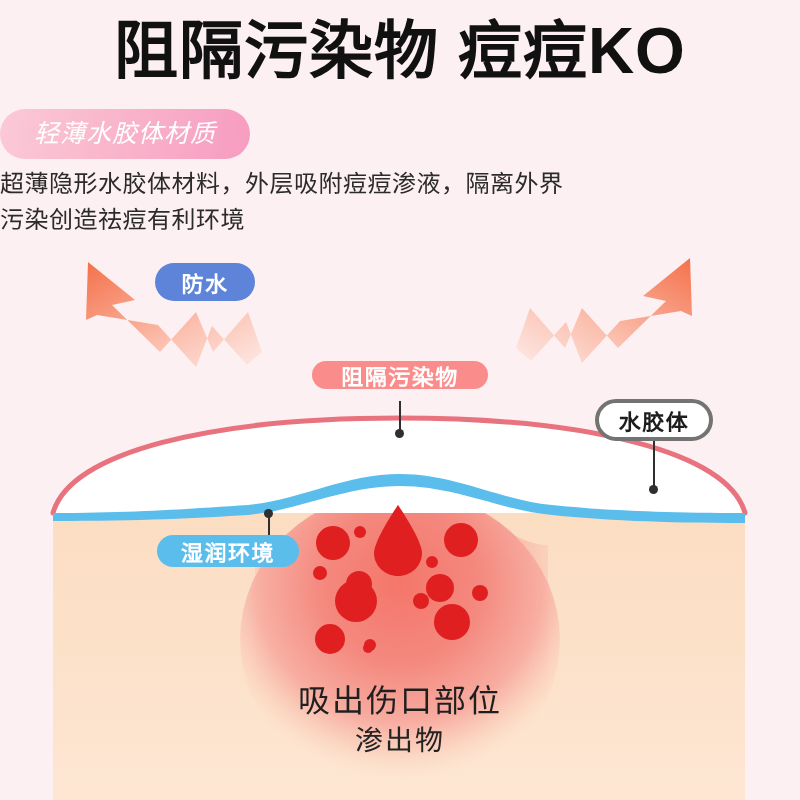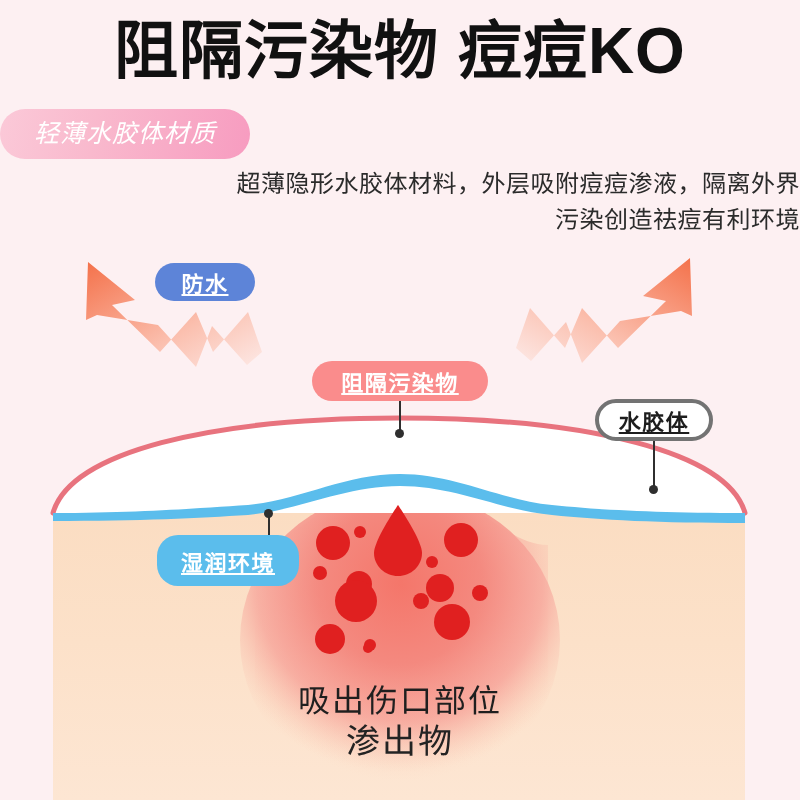--- a/index.html
+++ b/index.html
@@ -51,21 +51,21 @@
     line-height: 30px;
     font-weight: 500;
     letter-spacing: 1px;
   }
 
   .subcopy {
     position: absolute;
     top: 166px;
     left: 0;
     width: 800px;
-    text-align: right;
+    text-align: left;
     font-size: 24px;
     line-height: 36px;
     color: #2b2b2b;
     letter-spacing: 0.5px;
   }
   .subcopy span { display: block; }
 
   
   .stage {
     position: absolute;
@@ -82,41 +82,40 @@
     display: flex;
     align-items: center;
     justify-content: center;
     border-radius: 22px;
     color: #ffffff;
     font-size: 22px;
     font-weight: 700;
     letter-spacing: 1.5px;
     white-space: nowrap;
     box-sizing: border-box;
-    text-decoration: underline;
   }
   .badge-waterproof {
     left: 155px; top: 263px;
     width: 100px; height: 38px;
     background: #5d84d8;
   }
   .badge-breathable {
     left: 516px; top: 261px;
     width: 106px; height: 38px;
     background: #3ca580;
   }
   .badge-block {
     left: 312px; top: 361px;
-    width: 176px; height: 40px;
+    width: 176px; height: 28px;
     background: #fa8c8c;
     text-align: center;
   }
   .badge-moist {
     left: 157px; top: 535px;
-    width: 142px; height: 51px;
+    width: 142px; height: 32px;
     background: #5bbdec;
     border-radius: 21px;
   }
   .badge-hydro {
     left: 595px; top: 399px;
     width: 118px; height: 42px;
     background: #ffffff;
     border: 4px solid #737373;
     border-radius: 22px;
     color: #1d1d1d;
@@ -151,21 +150,21 @@
     font-size: 32px;
     line-height: 40px;
     font-weight: 400;
     color: #1f1f1f;
     letter-spacing: 2px;
   }
   .caption-sub {
     position: absolute;
     top: 724px; left: 0; width: 800px;
     text-align: center;
-    font-size: 34px;
+    font-size: 28px;
     line-height: 34px;
     font-weight: 400;
     color: #232323;
     letter-spacing: 2px;
   }
 </style>
 </head>
 <body>
 
 <div id="poster">

